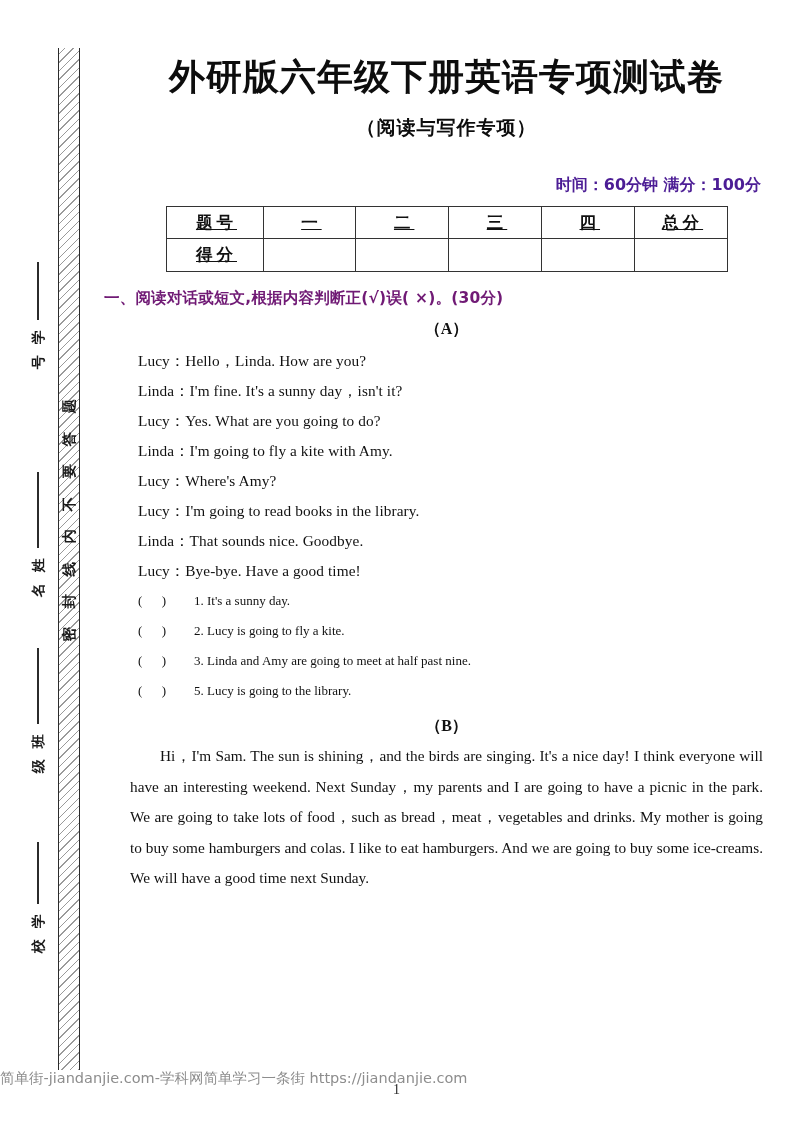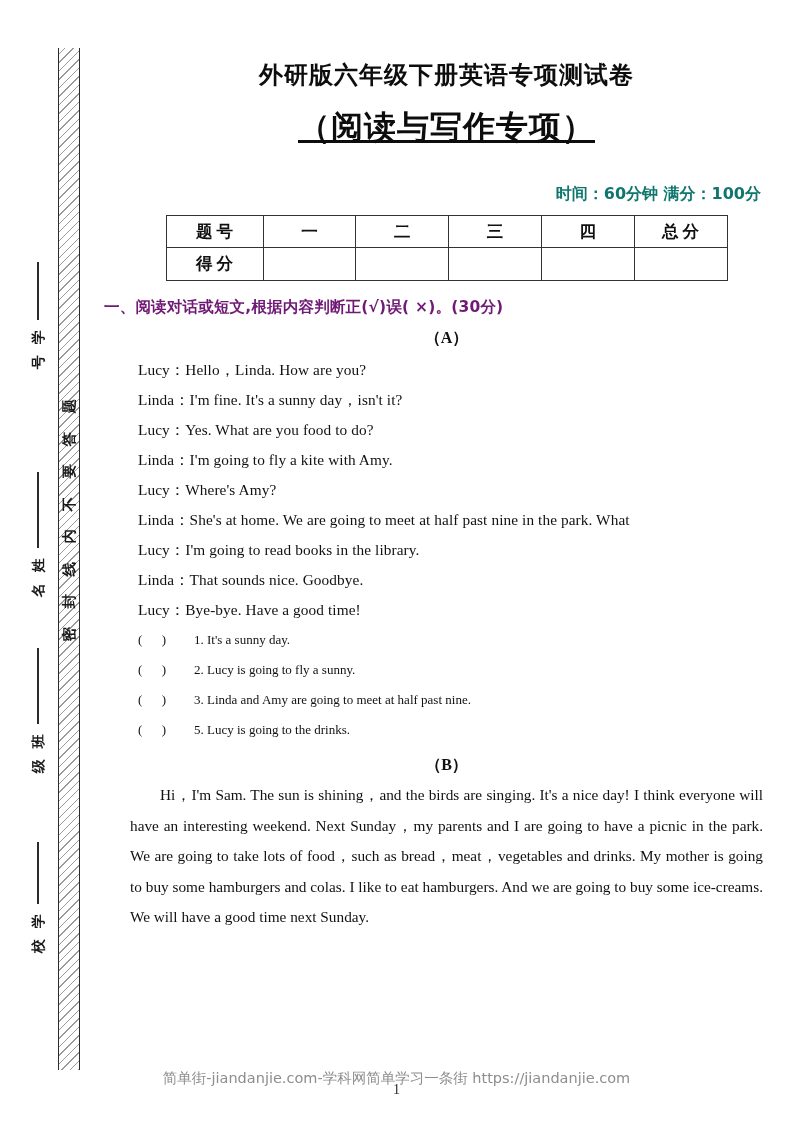--- a/index.html
+++ b/index.html
@@ -107,56 +107,56 @@
   
   #sheet {
     position: absolute;
     left: 100px;
     top: 0;
     width: 693px;
     height: 1122px;
   }
 
   #paper-title {
-    margin: 12px;
+    margin: 6px;
     padding-top: 48px;
     text-align: center;
     font-family: "DejaVu Sans", sans-serif;
-    font-size: 24px;
+    font-size: 36px;
     font-weight: 700;
     letter-spacing: 1px;
     color: #0d0d0d;
     line-height: 1.25;
   }
   #paper-subtitle {
     margin: 16px 0 0 0;
     text-align: center;
     font-family: "DejaVu Sans", sans-serif;
-    font-size: 32px;
+    font-size: 19px;
     font-weight: 700;
     letter-spacing: 1px;
     color: #0d0d0d;
-    text-decoration: underline;
   }
 
   #exam-meta {
     margin: 34px 32px 0 0;
     text-align: right;
     font-family: "DejaVu Sans", sans-serif;
     font-size: 16px;
     font-weight: 600;
-    color: #0f766e;
+    color: #4c1d95;
   }
 
   
   #score-table {
     margin: 10px auto 0 auto;
     border-collapse: collapse;
     width: 562px;
     table-layout: fixed;
+    text-decoration: underline;
   }
   #score-table td {
     border: 1.3px solid #333333;
     height: 29px;
     text-align: center;
     vertical-align: middle;
     font-family: "DejaVu Sans", sans-serif;
     font-size: 16.5px;
     font-weight: 700;
     color: #101010;
@@ -235,21 +235,20 @@
     text-align: center;
     font-family: "Liberation Serif", serif;
     font-size: 14px;
     color: #2a2a2a;
   }
   #footer-watermark {
     position: absolute;
     left: 0;
     right: 0;
     top: 1069px;
-    text-align: center;
     font-family: "DejaVu Sans", sans-serif;
     font-size: 14.5px;
     color: #8d8d8d;
   }
 </style>
 </head>
 <body>
 
 <div id="seal-margin">
 
@@ -332,54 +331,51 @@
   <div class="part-label">（A）</div>
 
   <div id="dialogue-a">
     <div class="dlg-line">
       <span class="dlg-speaker">Lucy：</span><span>Hello，Linda. How are you?</span>
     </div>
     <div class="dlg-line">
       <span class="dlg-speaker">Linda：</span><span>I'm fine. It's a sunny day，isn't it?</span>
     </div>
     <div class="dlg-line">
-      <span class="dlg-speaker">Lucy：</span><span>Yes. What are you food to do?</span>
+      <span class="dlg-speaker">Lucy：</span><span>Yes. What are you going to do?</span>
     </div>
     <div class="dlg-line">
       <span class="dlg-speaker">Linda：</span><span>I'm going to fly a kite with Amy.</span>
     </div>
     <div class="dlg-line">
       <span class="dlg-speaker">Lucy：</span><span>Where's Amy?</span>
-    </div>
-    <div class="dlg-line">
-      <span class="dlg-speaker">Linda：</span><span>She's at home. We are going to meet at half past nine in the park. What</span>
     </div>
     <div class="dlg-line">
       <span class="dlg-speaker">Lucy：</span><span>I'm going to read books in the library.</span>
     </div>
     <div class="dlg-line">
       <span class="dlg-speaker">Linda：</span><span>That sounds nice. Goodbye.</span>
     </div>
     <div class="dlg-line">
       <span class="dlg-speaker">Lucy：</span><span>Bye-bye. Have a good time!</span>
     </div>
   </div>
 
   <div id="tf-items">
     <div class="tf-item">
       <span class="tf-paren">(&nbsp;&nbsp;&nbsp;&nbsp;&nbsp;&nbsp;)</span><span>1.</span>&nbsp;<span>It's a sunny day.</span>
     </div>
     <div class="tf-item">
-      <span class="tf-paren">(&nbsp;&nbsp;&nbsp;&nbsp;&nbsp;&nbsp;)</span><span>2.</span>&nbsp;<span>Lucy is going to fly a sunny.</span>
+      <span class="tf-paren">(&nbsp;&nbsp;&nbsp;&nbsp;&nbsp;&nbsp;)</span><span>2.</span>&nbsp;<span>Lucy is going to fly a kite.</span>
     </div>
     <div class="tf-item">
       <span class="tf-paren">(&nbsp;&nbsp;&nbsp;&nbsp;&nbsp;&nbsp;)</span><span>3.</span>&nbsp;<span>Linda and Amy are going to meet at half past nine.</span>
     </div>
     <div class="tf-item">
-      <span class="tf-paren">(&nbsp;&nbsp;&nbsp;&nbsp;&nbsp;&nbsp;)</span><span>5.</span>&nbsp;<span>Lucy is going to the drinks.</span>
+      <span class="tf-paren">(&nbsp;&nbsp;&nbsp;&nbsp;&nbsp;&nbsp;)</span><span>5.</span>&nbsp;<span>Lucy is going to the library.</span>
     </div>
   </div>
 
   <div class="part-label">（B）</div>
 
   <div id="passage-b">Hi，I'm Sam. The sun is shining，and the birds are singing. It's a nice day! I think everyone will have an interesting weekend. Next Sunday，my parents and I are going to have a picnic in the park. We are going to take lots of food，such as bread，meat，vegetables and drinks. My mother is going to buy some hamburgers and colas. I like to eat hamburgers. And we are going to buy some ice-creams. We will have a good time next Sunday.</div>
 
 </div>
 
 <div id="page-number">1</div>

